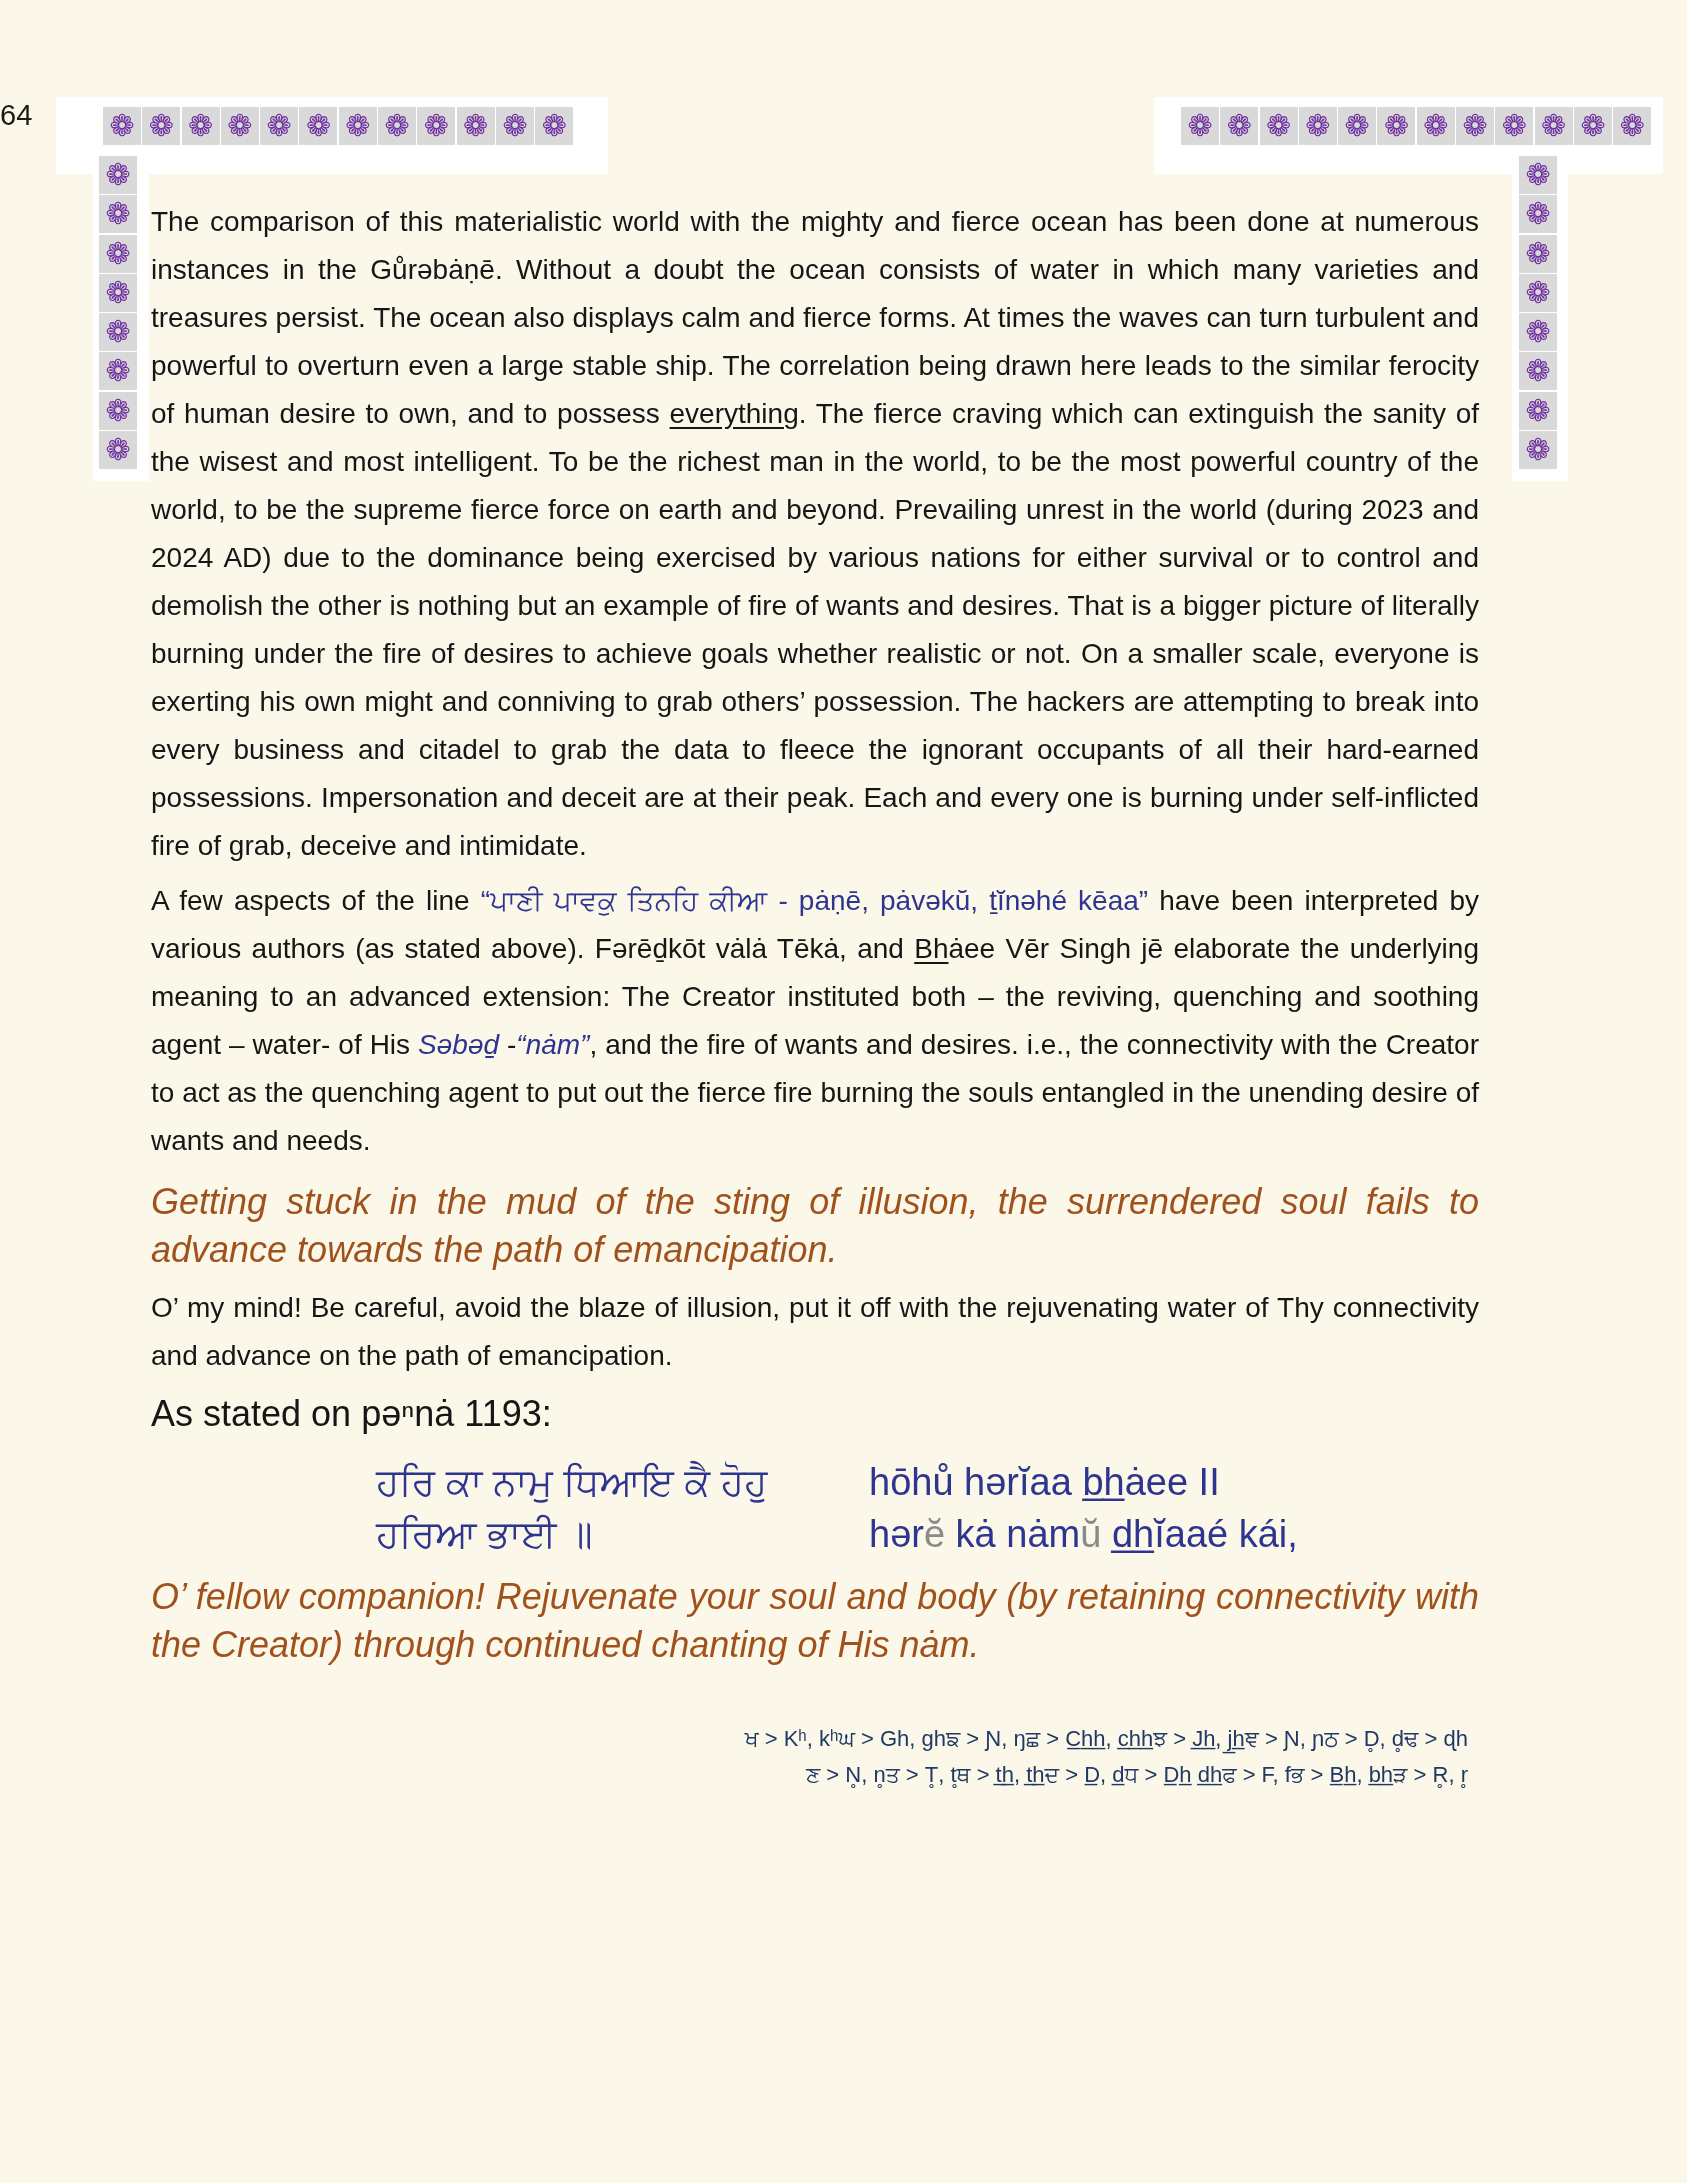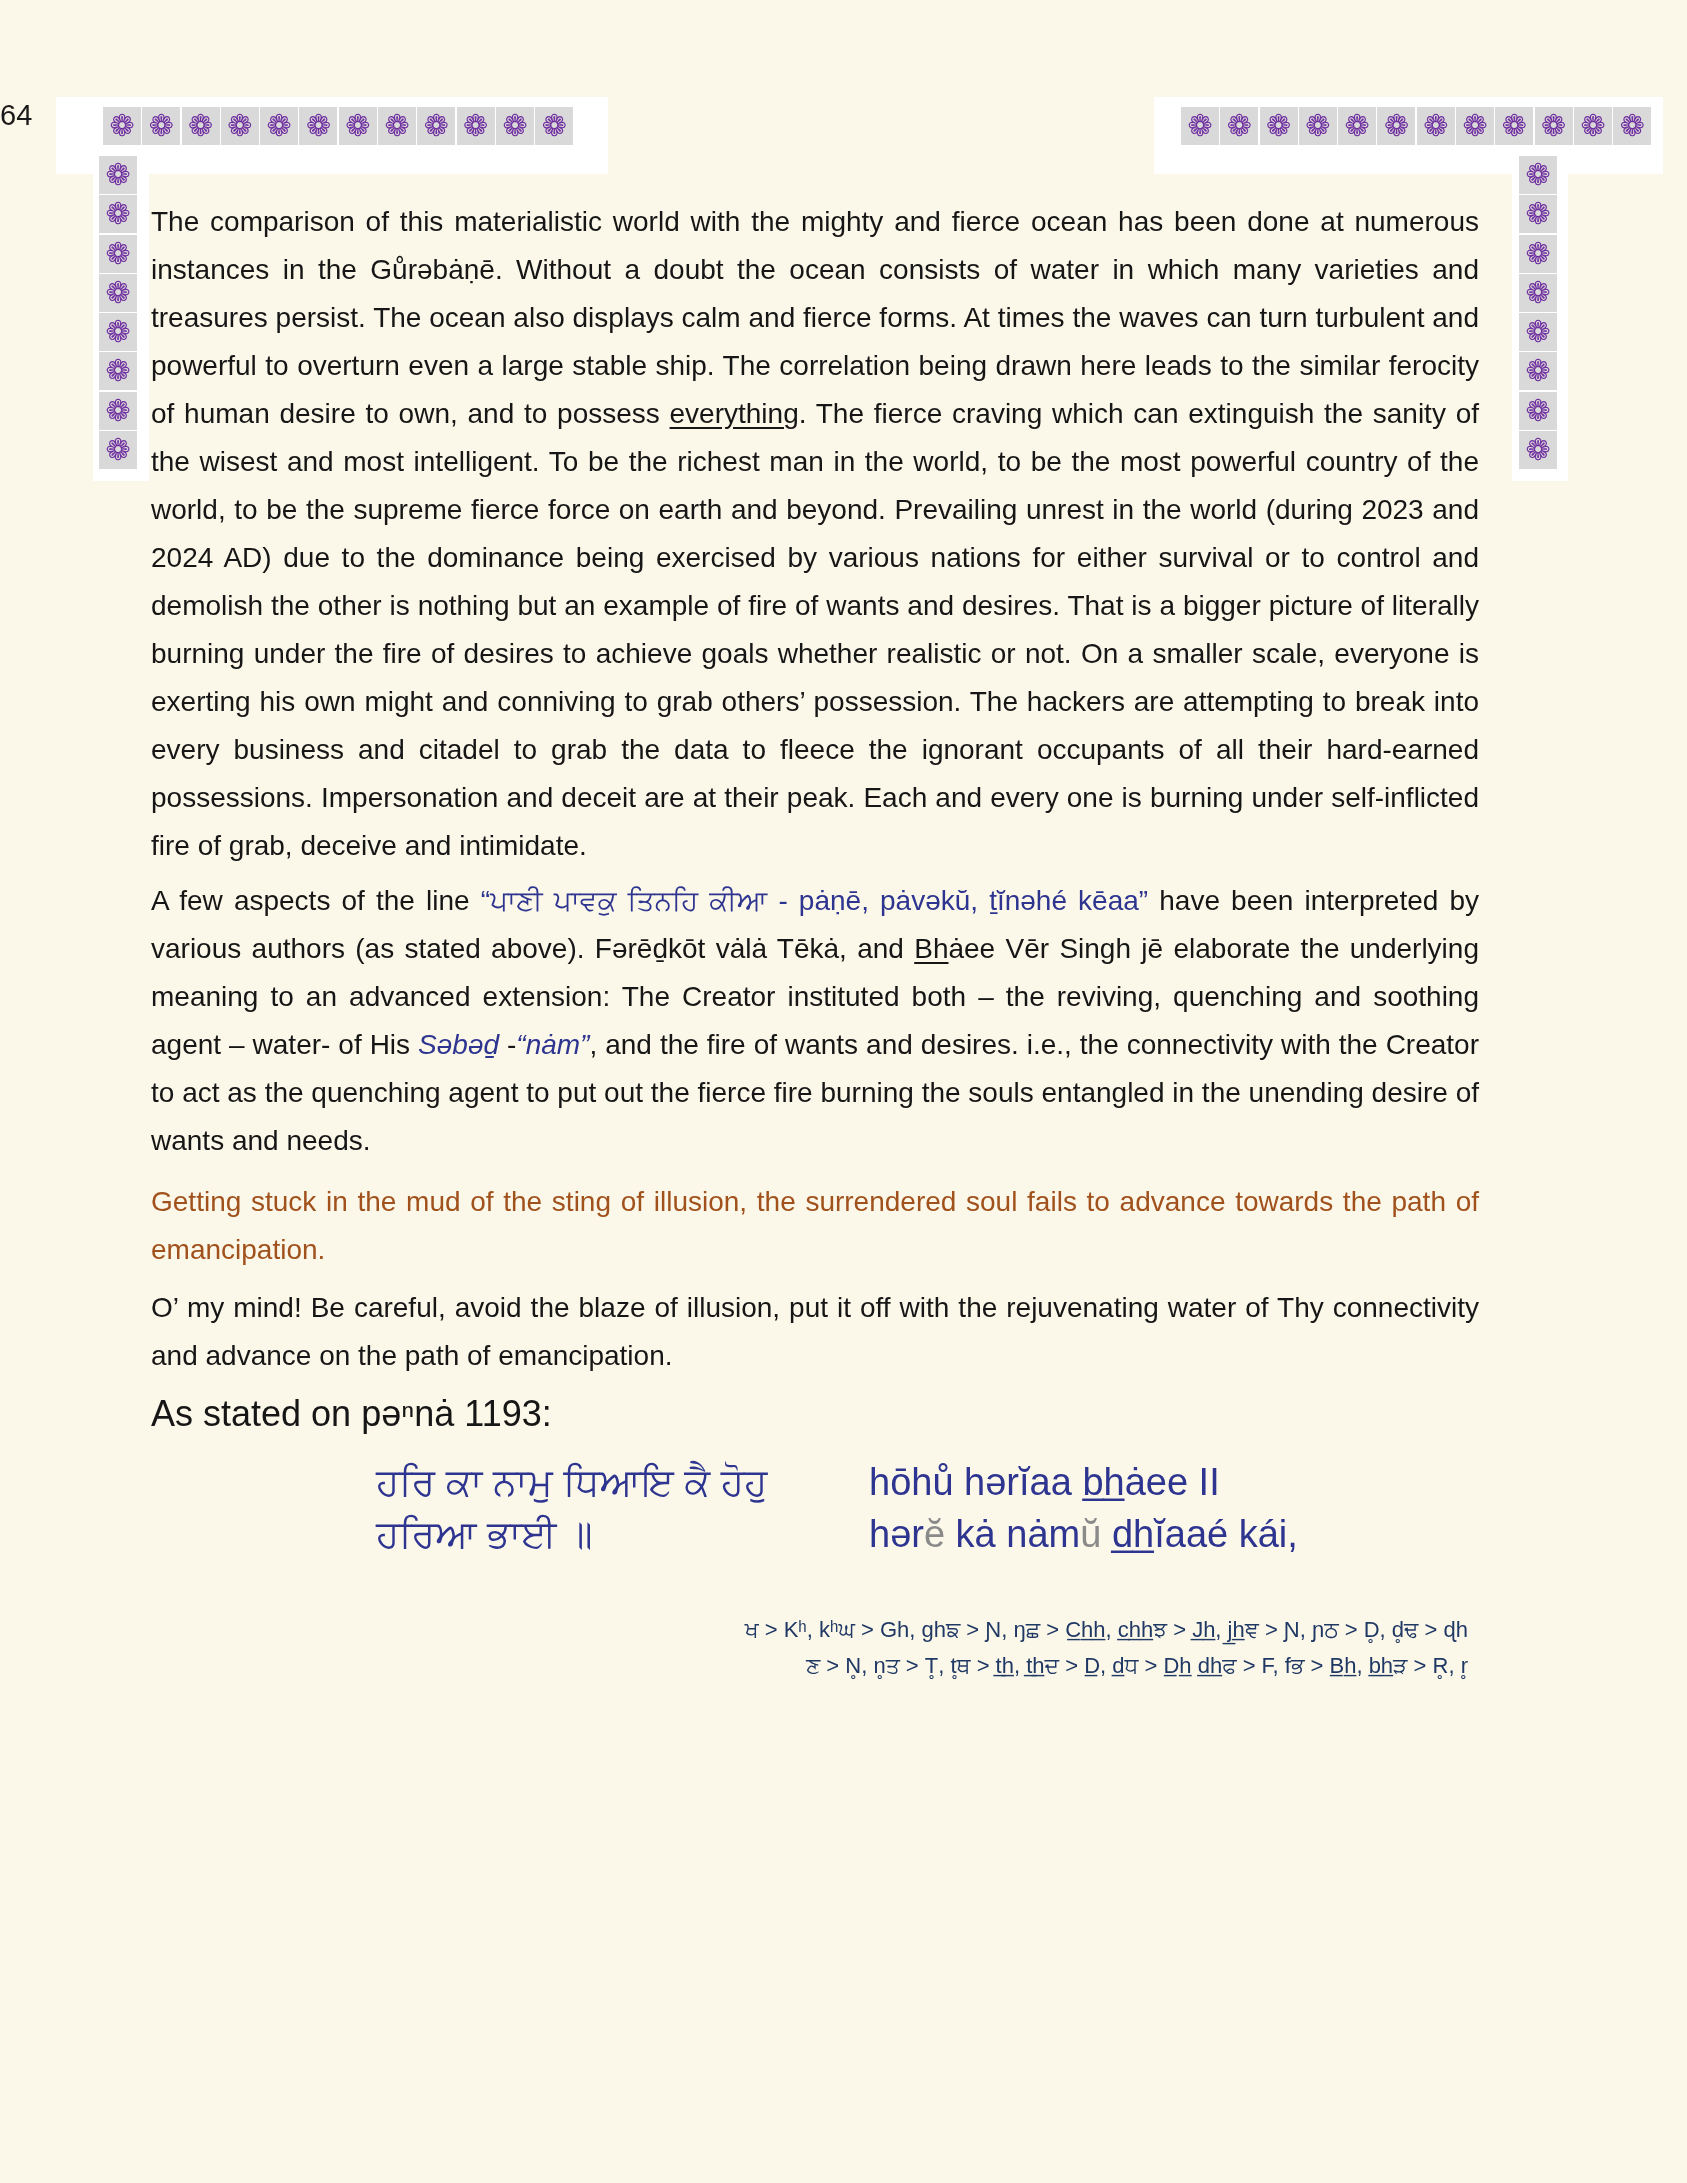--- a/index.html
+++ b/index.html
@@ -36,22 +36,22 @@
     position:absolute; left:0; right:0; top:99px;
     font-size:29px; color:#1a1a1a;
   }
 
   .content {
     position:absolute; left:151px; top:198px; width:1328px;
   }
   p { margin:0; }
   .body  { font-size:28px; line-height:48px; text-align:justify; margin-bottom:6.6px; }
   .brown {
-    font-size:28px; line-height:48px; text-align:justify;
-    color:var(--brown,#A0511C); margin:13.2px 0 10.6px 0;
+    font-size:36px; line-height:48px; text-align:justify;
+    font-style:italic; color:var(--brown,#A0511C); margin:13.2px 0 10.6px 0;
   }
   .u     { text-decoration:underline; text-underline-offset:4px; }
   .blue  { color:var(--blue,#2E3590); }
   .i     { font-style:italic; }
   .gray  { color:var(--gray,#8A8A8A); }
 
   .panna { font-size:36px; line-height:48px; margin:9.3px 0 6.6px 0; }
 
   .verse {
     display:flex; align-items:flex-start;
@@ -147,20 +147,21 @@
       <div class="gurmukhi">
         <div>ਹਰਿ ਕਾ ਨਾਮੁ ਧਿਆਇ ਕੈ ਹੋਹੁ</div>
         <div>ਹਰਿਆ ਭਾਈ ॥</div>
       </div>
       <div class="translit">
         <div>hōhů hərĭaa b̲h̲ȧee II</div>
         <div><span>hər</span><span class="gray">ĕ</span><span> kȧ nȧm</span><span class="gray">ŭ</span><span> d̲h̲ĭaaé kái,</span></div>
       </div>
     </div>
 
+    <p class="brown">O’ fellow companion! Rejuvenate your soul and body (by retaining connectivity with the Creator) through continued chanting of His nȧm.</p>
 
     <div class="phonetic">
       <div class="ph-row">
         <span class="ph-cell">ਖ &gt; Kʰ, kʰ</span>
         <span class="ph-cell">ਘ &gt; Gh, gh</span>
         <span class="ph-cell">ਙ &gt; Ɲ, ŋ</span>
         <span class="ph-cell">ਛ &gt; C̲h̲h̲, c̲h̲h̲</span>
         <span class="ph-cell">ਝ &gt; J̲h̲, j̲h̲</span>
         <span class="ph-cell">ਞ &gt; Ɲ, ɲ</span>
         <span class="ph-cell">ਠ &gt; D̥, d̥</span>

